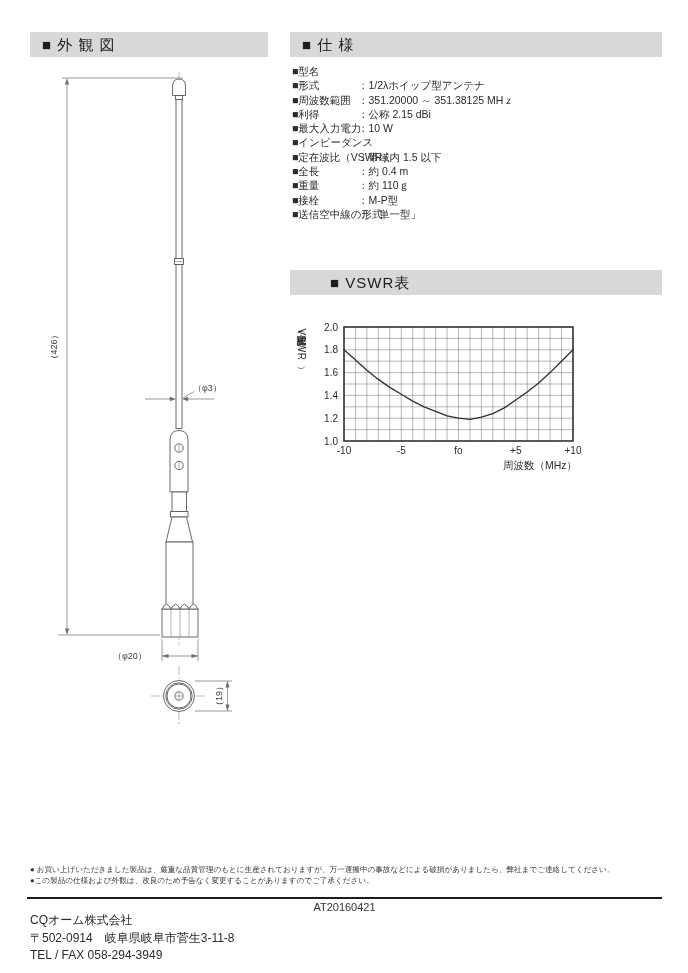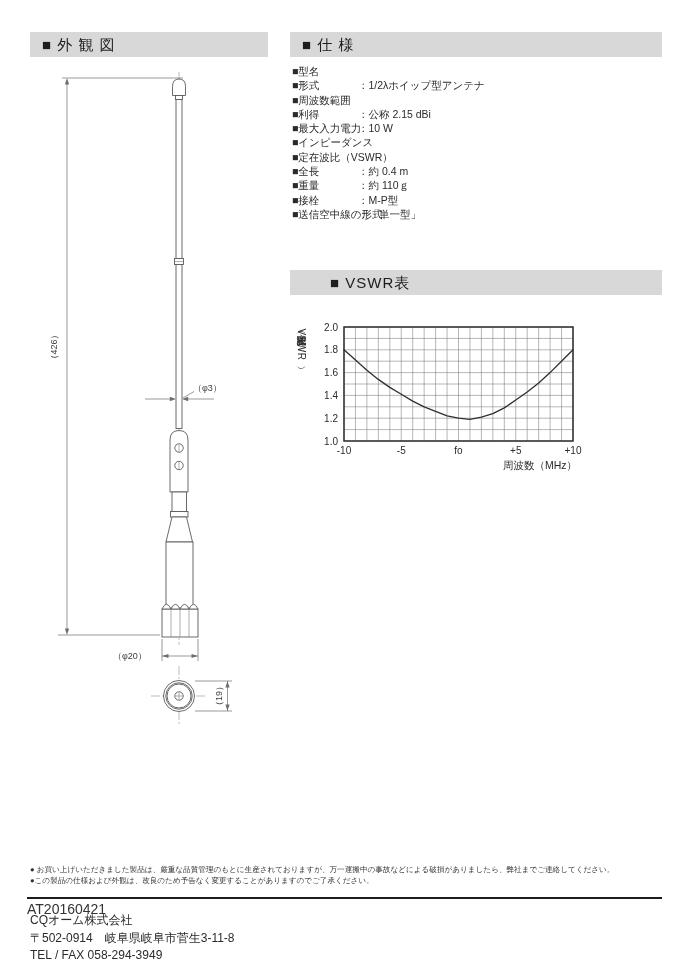--- a/index.html
+++ b/index.html
@@ -41,21 +41,21 @@
   .frame{fill:none;stroke:#2f2f2f;stroke-width:1.5;}
   .curve{fill:none;stroke:#2f2f2f;stroke-width:1.3;stroke-linejoin:round;stroke-linecap:round;}
   .tick{font-size:10px;fill:#2b2b2b;}
   .tick-x{text-anchor:middle;}
   .tick-y{text-anchor:end;}
   .axis-label{font-size:10.5px;text-anchor:end;fill:#2b2b2b;}
 
   .notes{position:absolute;left:30px;top:864px;width:632px;font-size:7.6px;color:#333;}
   .notes div{line-height:11.2px;white-space:nowrap;}
   .footer-rule{position:absolute;left:27px;top:897px;width:635px;height:2px;background:#1c1c1c;}
-  .doc-number{position:absolute;left:27px;top:901px;width:635px;text-align:left;font-size:14px;color:#333;}
+  .doc-number{position:absolute;left:27px;top:901px;width:635px;text-align:center;font-size:11px;color:#333;}
   .company{position:absolute;left:30px;top:912px;font-size:12px;line-height:17.5px;color:#2b2b2b;}
 </style>
 </head>
 <body>
 
 <div class="page">
 
   <div class="hdr-bar" id="hdr-exterior">■ 外 観 図</div>
   <div class="hdr-bar" id="hdr-spec">■ 仕 様</div>
   <div class="hdr-bar" id="hdr-vswr">■ VSWR表</div>
@@ -63,34 +63,36 @@
   <div class="spec-list">
     <div class="spec-row">
         <span class="spec-label">■型名</span>
       </div>
     <div class="spec-row">
         <span class="spec-label">■形式</span>
         <span class="spec-value">：1/2λホイップ型アンテナ</span>
       </div>
     <div class="spec-row">
         <span class="spec-label">■周波数範囲</span>
+        <span class="spec-value">：351.20000 ～ 351.38125 MHｚ</span>
       </div>
     <div class="spec-row">
         <span class="spec-label">■利得</span>
         <span class="spec-value">：公称 2.15 dBi</span>
       </div>
     <div class="spec-row">
         <span class="spec-label">■最大入力電力</span>
         <span class="spec-value">：10 W</span>
       </div>
     <div class="spec-row">
         <span class="spec-label">■インピーダンス</span>
       </div>
     <div class="spec-row">
         <span class="spec-label">■定在波比（VSWR）</span>
+        <span class="spec-value">：帯域内 1.5 以下</span>
       </div>
     <div class="spec-row">
         <span class="spec-label">■全長</span>
         <span class="spec-value">：約 0.4 m</span>
       </div>
     <div class="spec-row">
         <span class="spec-label">■重量</span>
         <span class="spec-value">：約 110ｇ</span>
       </div>
     <div class="spec-row">

